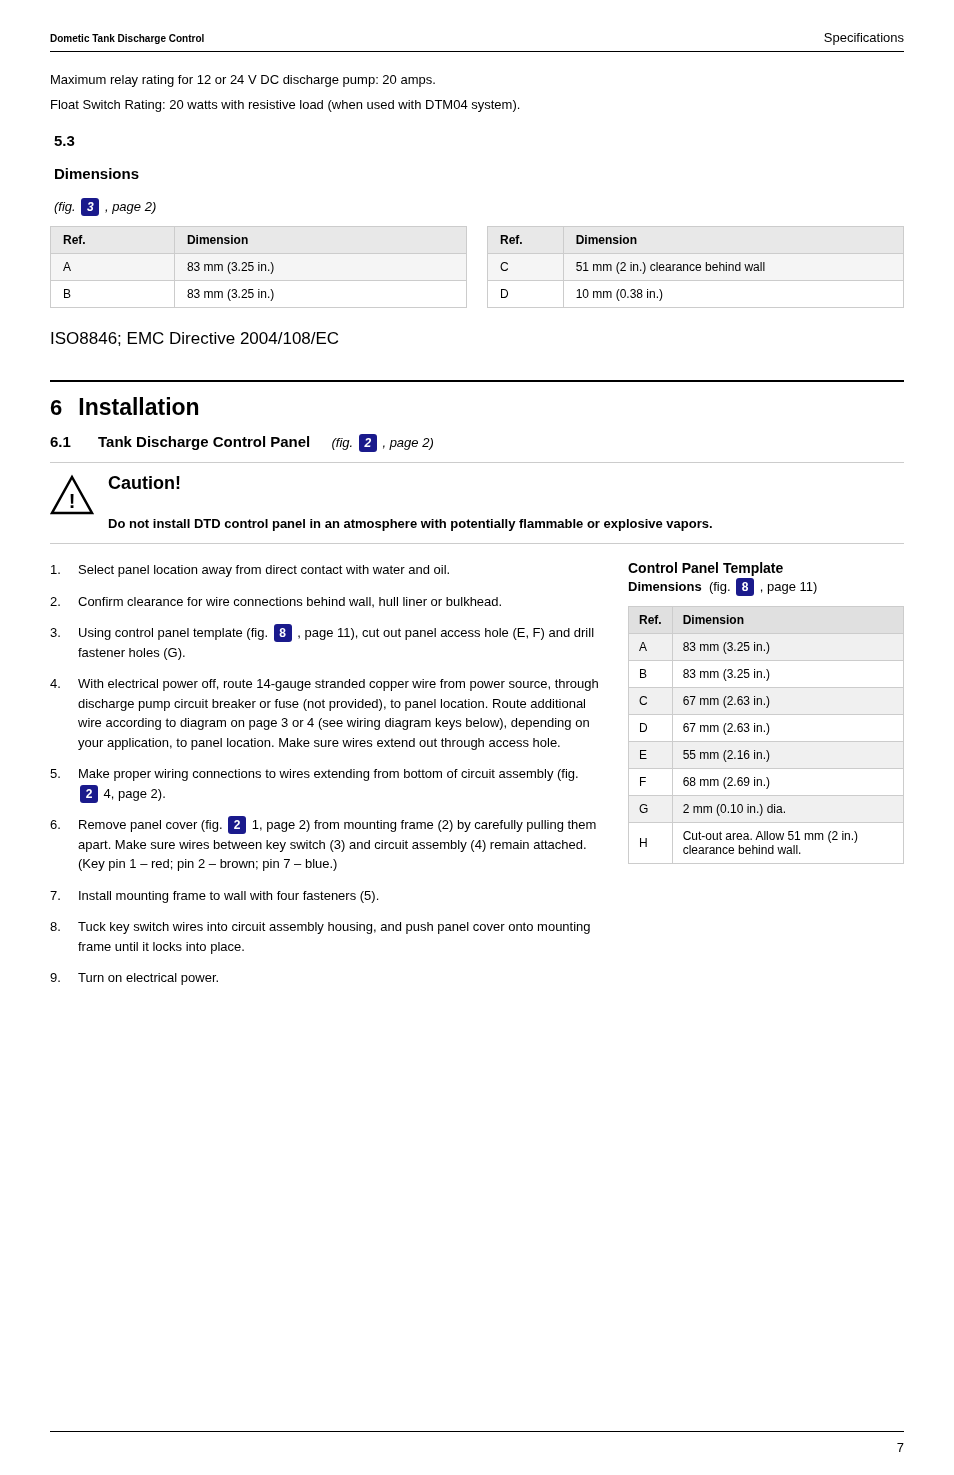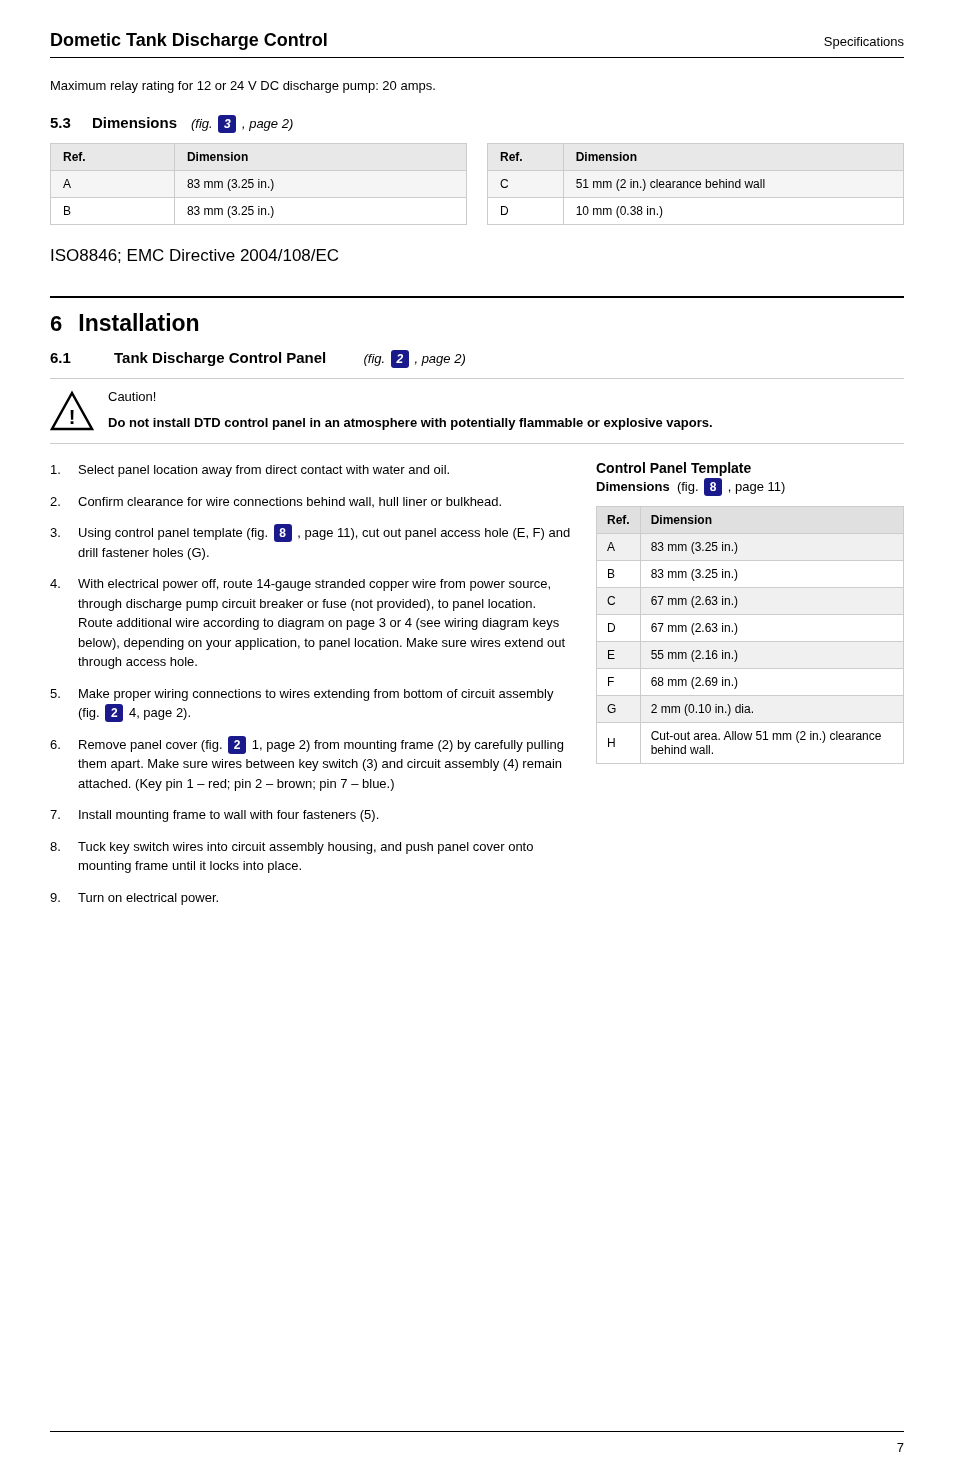--- a/index.html
+++ b/index.html
@@ -20,37 +20,38 @@
     }
     .header-bar {
       display: flex;
       justify-content: space-between;
       align-items: baseline;
       border-bottom: 1.5px solid #000;
       padding-bottom: 6px;
       margin-bottom: 18px;
     }
     .header-title {
-      font-size: 18px;
+      font-size: 10px;
       font-weight: bold;
     }
     .header-right {
       font-size: 13px;
     }
     .specs-text {
       margin-bottom: 5px;
       font-size: 13px;
       line-height: 1.5;
     }
     .section-heading {
       display: flex;
       align-items: baseline;
       margin-top: 18px;
       margin-bottom: 10px;
-      gap: 10px;
+      gap: 16px;
+      flex-direction: column;
     }
     .section-num {
       font-size: 15px;
       font-weight: bold;
       min-width: 32px;
     }
     .section-title {
       font-size: 15px;
       font-weight: bold;
     }
@@ -116,21 +117,21 @@
       font-weight: bold;
     }
     .section-6-title {
       font-size: 23px;
       font-weight: bold;
     }
     .subsection-heading {
       display: flex;
       align-items: baseline;
       margin-bottom: 10px;
-      gap: 26px;
+      gap: 10px;
     }
     .subsection-num {
       font-size: 15px;
       font-weight: bold;
       min-width: 38px;
     }
     .subsection-title {
       font-size: 15px;
       font-weight: bold;
     }
@@ -142,39 +143,39 @@
       padding: 10px 0;
       margin-bottom: 16px;
       gap: 14px;
     }
     .caution-icon {
       width: 44px;
       height: 44px;
       flex-shrink: 0;
     }
     .caution-text .caution-label {
-      font-weight: normal;
-      font-size: 13px;
-      margin-bottom: 9px;
+      font-weight: bold;
+      font-size: 18px;
+      margin-bottom: 20px;
     }
     .caution-text .caution-body {
       font-weight: bold;
       font-size: 13px;
       line-height: 1.5;
     }
     .main-content {
       display: flex;
       gap: 24px;
       margin-top: 8px;
     }
     .left-col {
       flex: 1;
     }
     .right-col {
-      width: 308px;
+      width: 276px;
       flex-shrink: 0;
     }
     .steps-list {
       list-style: none;
       padding: 0;
     }
     .steps-list li {
       display: flex;
       gap: 10px;
       margin-bottom: 12px;
@@ -246,20 +247,21 @@
 <body>
 
 <div class="page">
 
   <div class="header-bar">
     <span class="header-title">Dometic Tank Discharge Control</span>
     <span class="header-right">Specifications</span>
   </div>
 
   <p class="specs-text">Maximum relay rating for 12 or 24 V DC discharge pump:  20 amps.</p>
+  <p class="specs-text">Float Switch Rating:  20 watts with resistive load (when used with DTM04 system).</p>
 
   <div class="section-heading">
     <span class="section-num">5.3</span>
     <span class="section-title">Dimensions</span>
     <span class="section-sub">
       (fig. <span class="fig-badge">3</span> , page 2)
     </span>
   </div>
 
   <div class="dim-table-wrapper">

